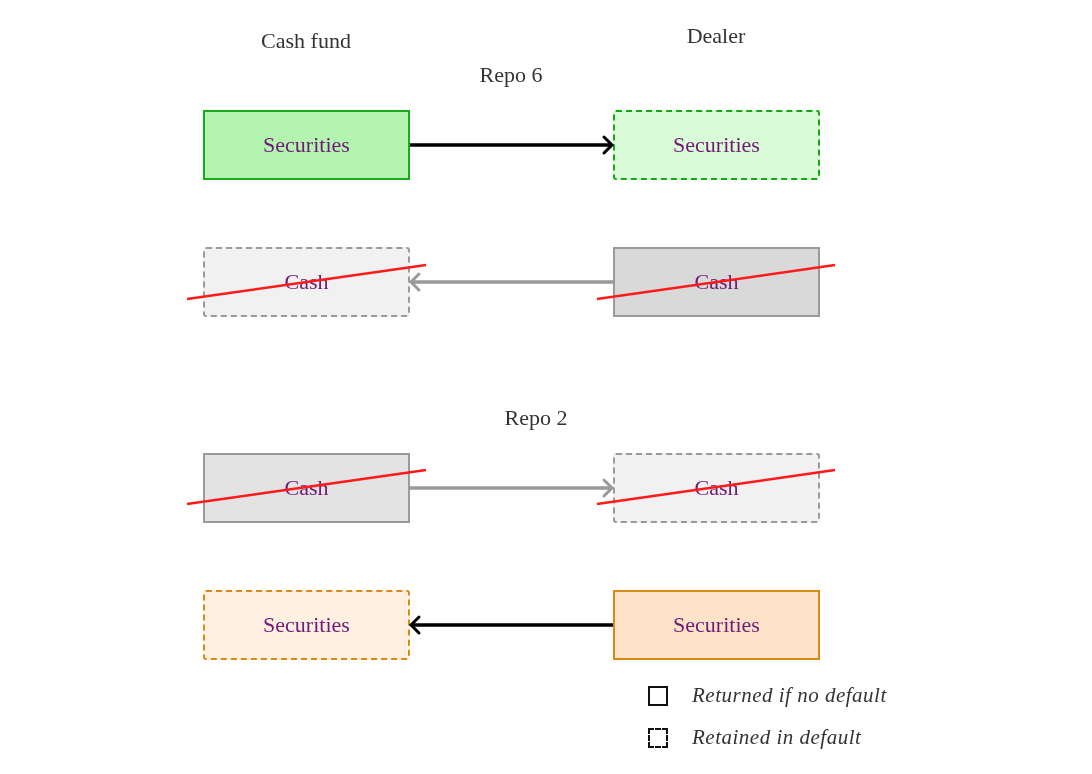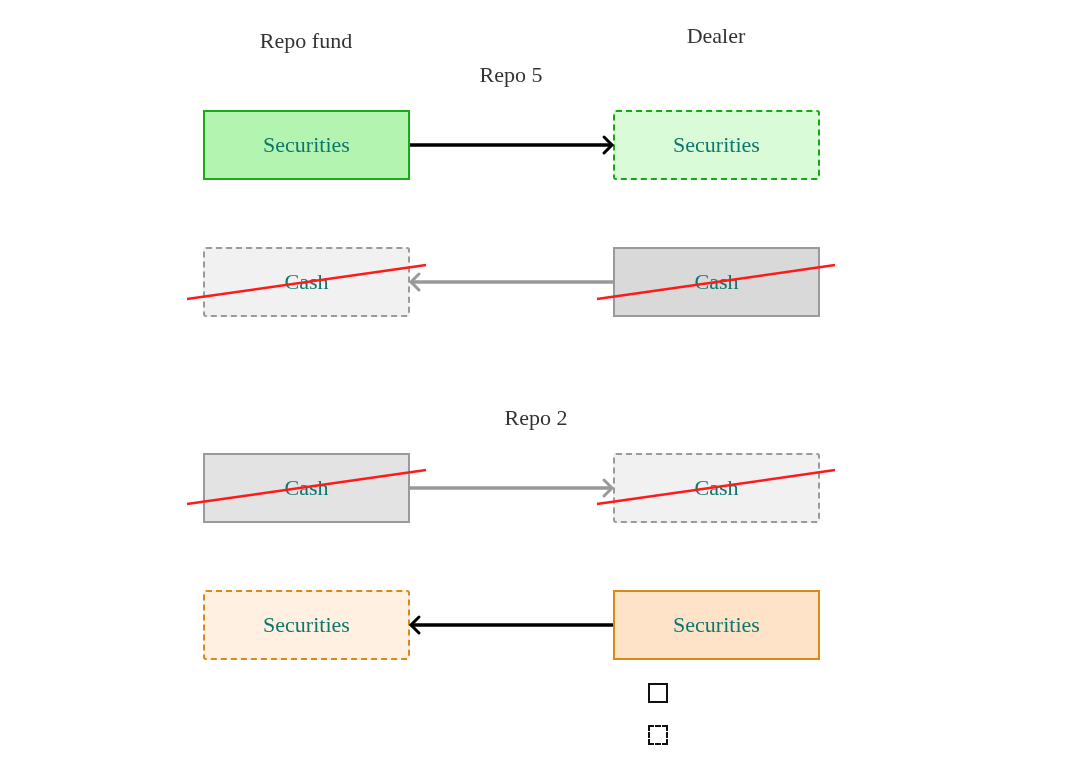--- a/index.html
+++ b/index.html
@@ -1,30 +1,30 @@
 <!DOCTYPE html>
 <html><head>
 <meta charset="utf-8">
 <style>
   html, body { margin: 0; padding: 0; background: #ffffff; }
   body { width: 1092px; height: 774px; position: relative; overflow: hidden; font-family: "DejaVu Serif", "Liberation Serif", serif; color: #333333; }
   .label { position: absolute; font-family: "Liberation Serif", "DejaVu Serif", serif; font-size: 22px; color: #333; white-space: nowrap; transform: translateX(-50%); }
-  .box { position: absolute; box-sizing: border-box; display: flex; align-items: center; justify-content: center; font-family: "Liberation Serif", "DejaVu Serif", serif; font-size: 22px; color: #0f766e; }
+  .box { position: absolute; box-sizing: border-box; display: flex; align-items: center; justify-content: center; font-family: "Liberation Serif", "DejaVu Serif", serif; font-size: 22px; color: #701a75; }
   svg.overlay { position: absolute; left: 0; top: 0; pointer-events: none; }
   .legend-item { position: absolute; display: flex; align-items: center; }
   .legend-text { font-family: "Liberation Serif", "DejaVu Serif", serif; font-style: italic; font-size: 21px; color: #333; margin-left: 24px; letter-spacing: 0.5px; }
   .legend-icon { width: 20px; height: 20px; box-sizing: border-box; }
 </style>
 </head>
 <body>
 
-<div class="label" style="left:306px; top:28px;">Repo fund</div>
+<div class="label" style="left:306px; top:28px;">Cash fund</div>
 <div class="label" style="left:716px; top:23px;">Dealer</div>
 
-<div class="label" style="left:511px; top:62px;">Repo 5</div>
+<div class="label" style="left:511px; top:62px;">Repo 6</div>
 <div class="label" style="left:536px; top:405px;">Repo 2</div>
 
 <div class="box" id="b-0-0-l" style="left: 203px; top: 110px; width: 207px; height: 70px; background: rgb(179, 245, 176); border: 2.5px solid rgb(26, 171, 26);">
     <span>Securities</span>
   </div>
 <div class="box" id="b-0-0-r" style="left: 613px; top: 110px; width: 207px; height: 70px; background: rgb(217, 251, 215); border: 2.5px dashed rgb(20, 168, 20); border-radius: 3px;">
     <span>Securities</span>
   </div>
 <div class="box" id="b-0-1-l" style="left: 203px; top: 247px; width: 207px; height: 70px; background: rgb(241, 241, 241); border: 2.5px dashed rgb(154, 154, 154); border-radius: 3px;">
     <span>Cash</span>
@@ -65,16 +65,18 @@
   </g>
 
   <line class="strike" x1="187" y1="299" x2="426" y2="265" stroke-width="2.5" stroke="#ff1a1a"></line>
   <line class="strike" x1="597" y1="299" x2="835" y2="265" stroke-width="2.5" stroke="#ff1a1a"></line>
   <line class="strike" x1="187" y1="504" x2="426" y2="470" stroke-width="2.5" stroke="#ff1a1a"></line>
   <line class="strike" x1="597" y1="504" x2="835" y2="470" stroke-width="2.5" stroke="#ff1a1a"></line>
 </svg>
 
 <div class="legend-item" style="left:648px; top:683px;">
   <div class="legend-icon" id="legend-icon-0" style="border: 2.5px solid rgb(17, 17, 17);"></div>
+  <span class="legend-text">Returned if no default</span>
 </div>
 <div class="legend-item" style="left:648px; top:725px;">
   <div class="legend-icon" id="legend-icon-1" style="border: 2.5px dashed rgb(17, 17, 17);"></div>
+  <span class="legend-text">Retained in default</span>
 </div>
 
 </body></html>

